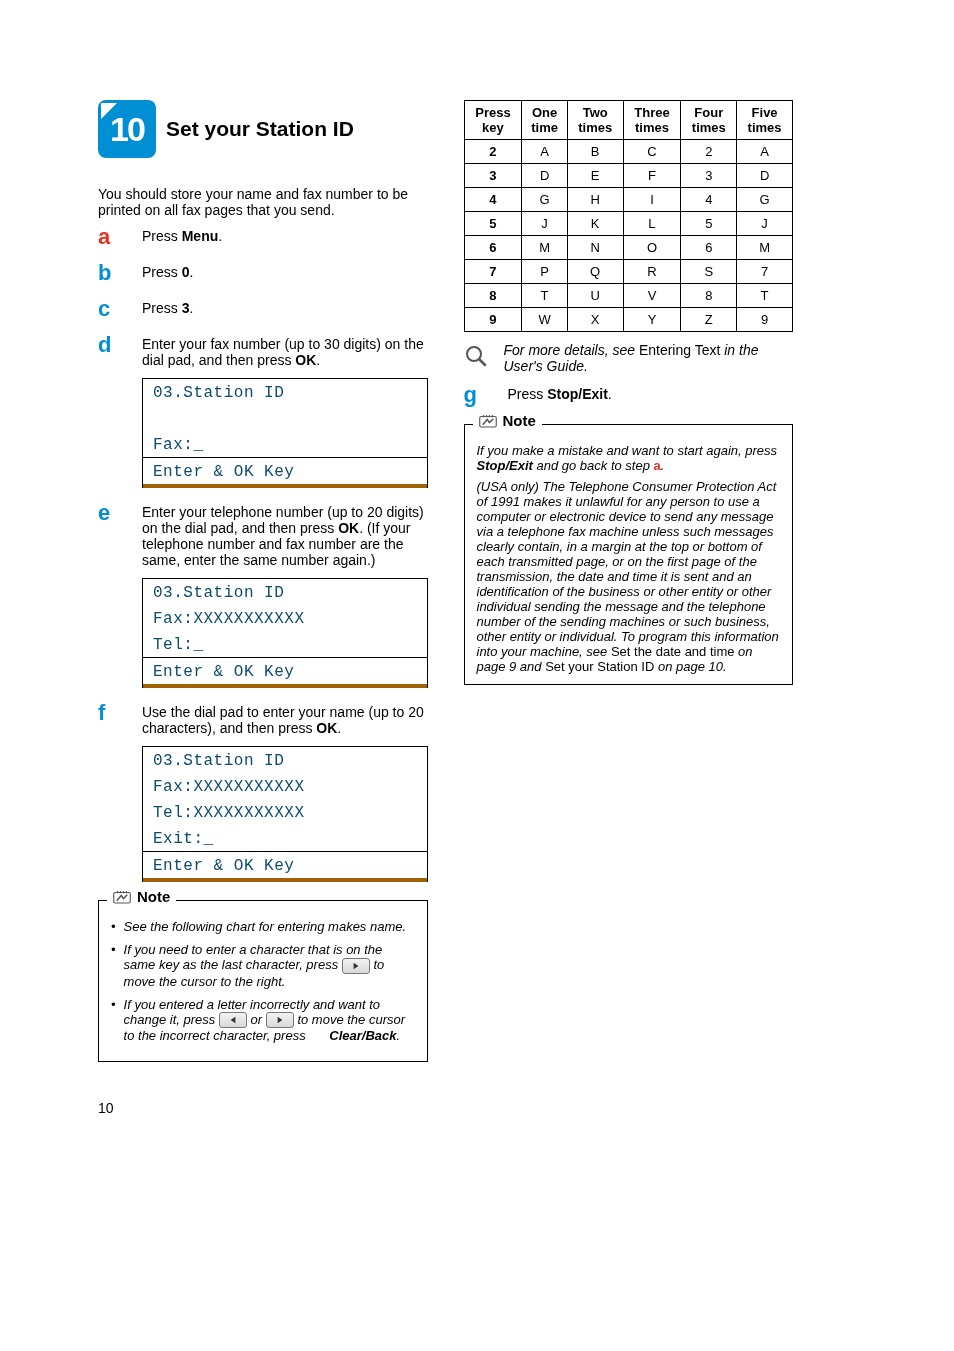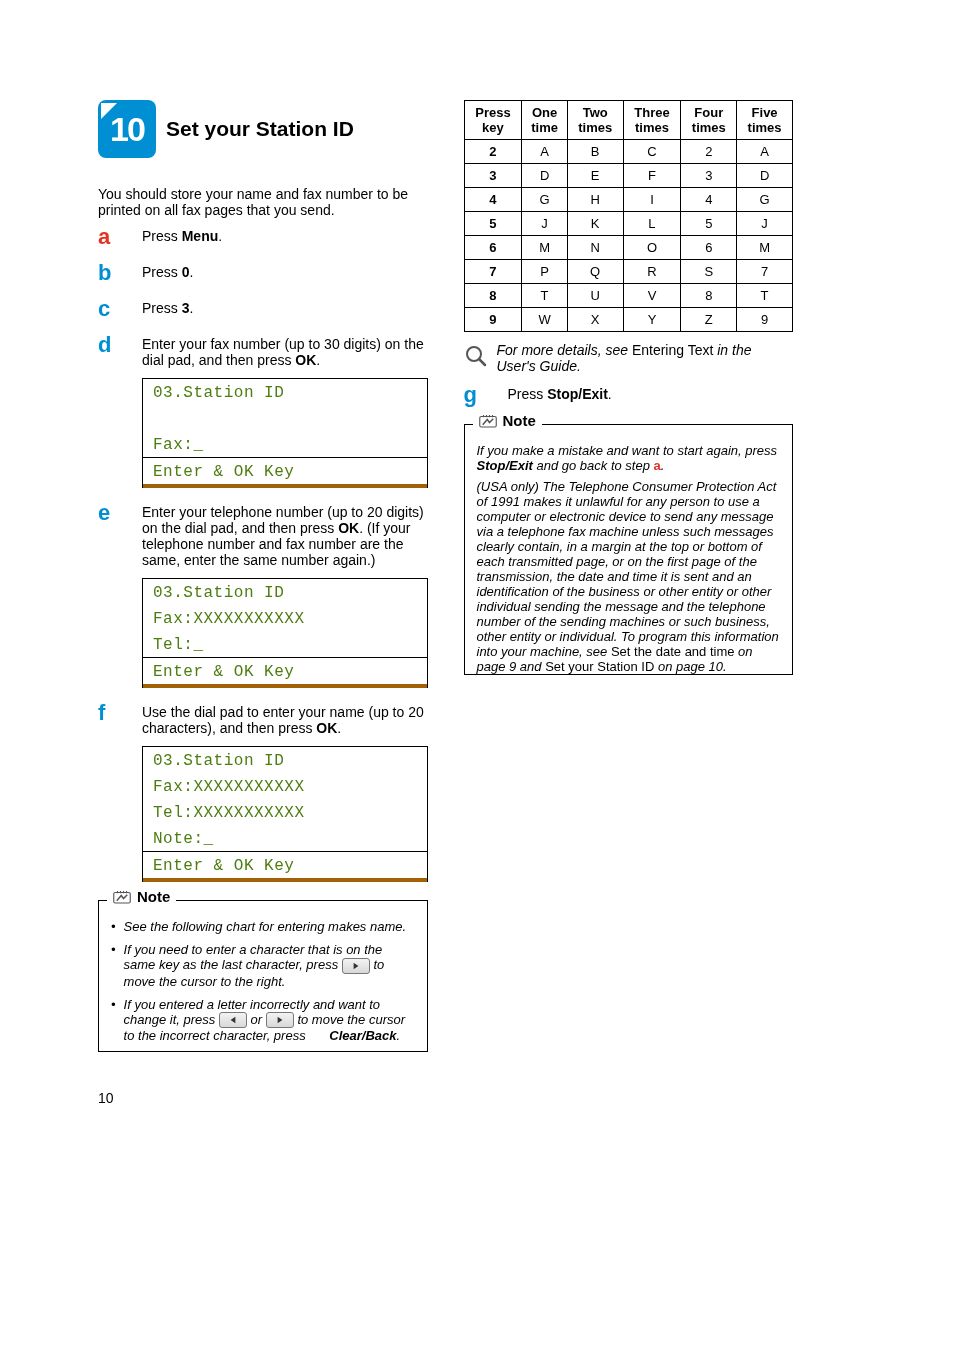--- a/index.html
+++ b/index.html
@@ -20,36 +20,36 @@
 
   .substep { margin-bottom: 14px; }
   .sub-row { display: flex; align-items: flex-start; gap: 20px; }
   .sub-letter { font: 700 22px/1 Arial, sans-serif; flex: 0 0 24px; }
   .la { color: #e53323; } .lb { color: #008fd3; } .lc { color: #008fd3; }
   .ld { color: #008fd3; } .le { color: #008fd3; } .lf { color: #008fd3; } .lg { color: #008fd3; }
   .sub-text { font-size: 14px; flex: 1; padding-top: 2px; }
   .sub-text .em { font-weight: 700; margin-top: 44px; }
 
   .lcd-box { margin: 10px 0 4px 44px; border: 1px solid #000; border-bottom: none; }
-  .lcd-line { padding: 6px 10px 4px; font: 400 16px/1 "Courier New", monospace; color: #4d7c0f; min-height: 26px; letter-spacing: 0.5px; }
+  .lcd-line { padding: 6px 10px 4px; font: 400 16px/1 "Courier New", monospace; color: #0c4a6e; min-height: 26px; letter-spacing: 0.5px; }
   .lcd-divider { border-top: 1px solid #000; }
   .lcd-bottom { border-bottom: 4px solid #a16207; }
 
-  .notebox { margin: 18px 0 8px 0; position: relative; border: 1px solid #000; padding: 18px 12px 0; font-style: italic; font-size: 13px; }
+  .notebox { margin: 18px 0 8px 0; position: relative; border: 1px solid #000; padding: 18px 12px 10px; font-style: italic; font-size: 13px; }
   .noteshort { margin-left: 0; }
   .note-tab { position: absolute; top: -13px; left: 8px; background: #fff; padding: 0 6px; display: flex; align-items: center; gap: 6px; font-style: normal; font-weight: 700; font-size: 15px; }
   .note-icon { width: 18px; height: 14px; }
   .note-ul { list-style: none; padding: 0; }
   .note-ul li { display: flex; gap: 8px; margin-bottom: 8px; }
   .bullet { flex: 0 0 auto; }
   .note-ul .b { font-weight: 700; margin-left: 20px; }
   .arrowkey { display: inline-flex; align-items: center; justify-content: center; width: 28px; height: 16px; border: 1px solid #777; border-radius: 3px; background: linear-gradient(#f3f3f3, #d8d8d8); vertical-align: middle; }
   .arrowkey svg { width: 8px; height: 8px; }
 
-  .info-row { display: flex; gap: 9px; margin: 10px 0; }
+  .info-row { display: flex; gap: 16px; margin: 10px 0; }
   .info-icon { flex: 0 0 24px; padding-top: 2px; }
   .info-text { font-style: italic; font-size: 14px; flex: 1; }
   .info-text .ns { font-style: normal; }
 
   table.keytable { width: 100%; border-collapse: collapse; font-size: 13px; margin-bottom: 10px; }
   table.keytable th, table.keytable td { border: 1px solid #000; padding: 4px 2px; text-align: center; }
   table.keytable th { font-weight: 700; }
   .page-wrap { position: relative; width: 875px; }
   .page-num { font-size: 14px; }
 </style>
@@ -132,21 +132,21 @@
       <div class="sub-row">
         <div class="sub-letter lf">f</div>
         <div class="sub-text">
           <span>Use the dial pad to enter your name (up to 20 characters), and then press </span><span class="em">OK</span><span>.</span>
         </div>
       </div>
       <div class="lcd-box">
         <div class="lcd-line">03.Station ID</div>
         <div class="lcd-line"> Fax:XXXXXXXXXXX</div>
         <div class="lcd-line"> Tel:XXXXXXXXXXX</div>
-        <div class="lcd-line "> Note:_</div>
+        <div class="lcd-line "> Exit:_</div>
         <div class="lcd-line lcd-divider lcd-bottom">Enter &amp; OK Key</div>
       </div>
     </div>
 
     <div class="notebox noteshort">
       <div class="note-tab">
         <svg class="note-icon" viewBox="0 0 24 18">
               <rect x="1" y="3" width="22" height="14" rx="2" fill="none" stroke="#555" stroke-width="1.5"></rect>
               <path d="M6 4 L6 1 M10 4 L10 1 M14 4 L14 1 M18 4 L18 1" stroke="#555" stroke-width="1.5"></path>
               <path d="M5 14 L11 7 L14 11 L19 6" fill="none" stroke="#555" stroke-width="2"></path>

